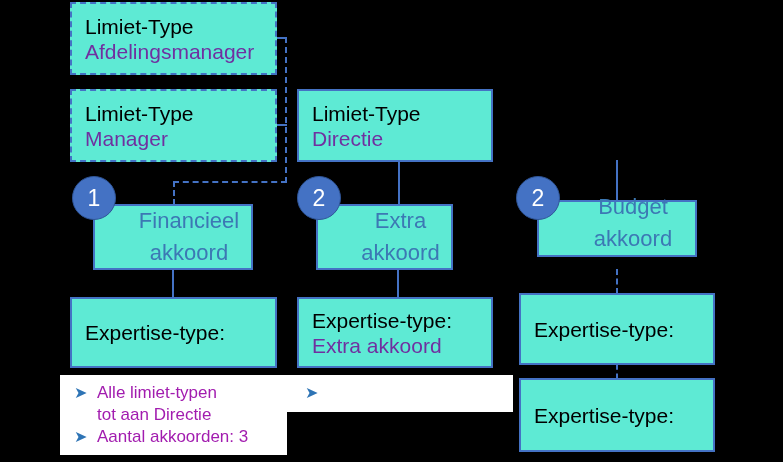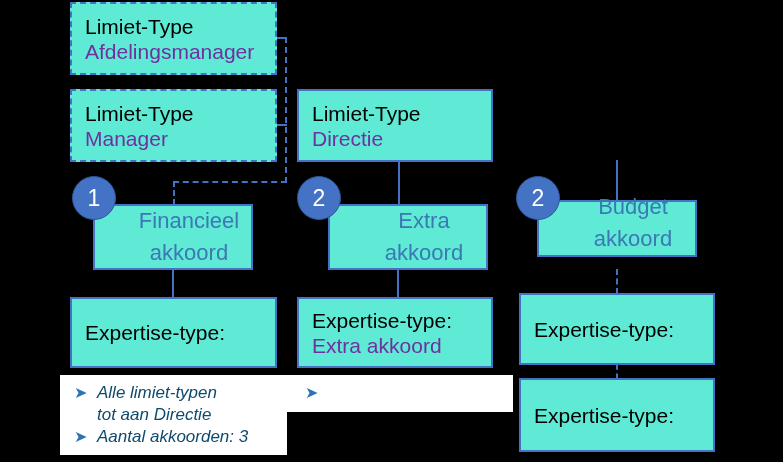--- a/index.html
+++ b/index.html
@@ -81,21 +81,21 @@
     line-height:22px;
     white-space:nowrap;
   }
   .bullet .mark{
     color:#2E74B5;
     width:23px;
     flex:0 0 23px;
     font-size:16px;
     line-height:22px;
   }
-  .bullet .btxt{ color:#0c4a6e;font-style:italic; }
+  .bullet .btxt{ color:#a21caf; }
   .bullet.cont .mark{ visibility:hidden; }
 
   
   .conn{ position:absolute; z-index:1; }
   .v-solid{ width:0;border-left:2px solid #4472C4; }
   .v-dash{ width:0;border-left:2px dashed #4472C4; }
   .h-dash{ height:0;border-top:2px dashed #4472C4; }
 </style>
 </head>
 <body>
@@ -133,21 +133,21 @@
   <div class="box solid" style="left:297px;top:89px;width:196px;height:73px;">
     <div class="pad line1">Limiet-Type</div>
     <div class="pad line2">Directie</div>
   </div>
 
   <div class="box solid proc" style="left:93px;top:204px;width:160px;height:66px;">
     <div class="ptext">Financieel</div>
     <div class="ptext">akkoord</div>
   </div>
 
-  <div class="box solid proc" style="left:328px;top:204px;width:160px;height:66px;">
+  <div class="box solid proc" style="left:316px;top:204px;width:137px;height:66px;">
     <div class="ptext">Extra</div>
     <div class="ptext">akkoord</div>
   </div>
 
   <div class="box solid proc" style="left:537px;top:200px;width:160px;height:57px;justify-content:flex-end;">
     <div class="ptext">Budget</div>
     <div class="ptext">akkoord</div>
   </div>
 
   <div class="badge" style="left:72px;top:176px;">

